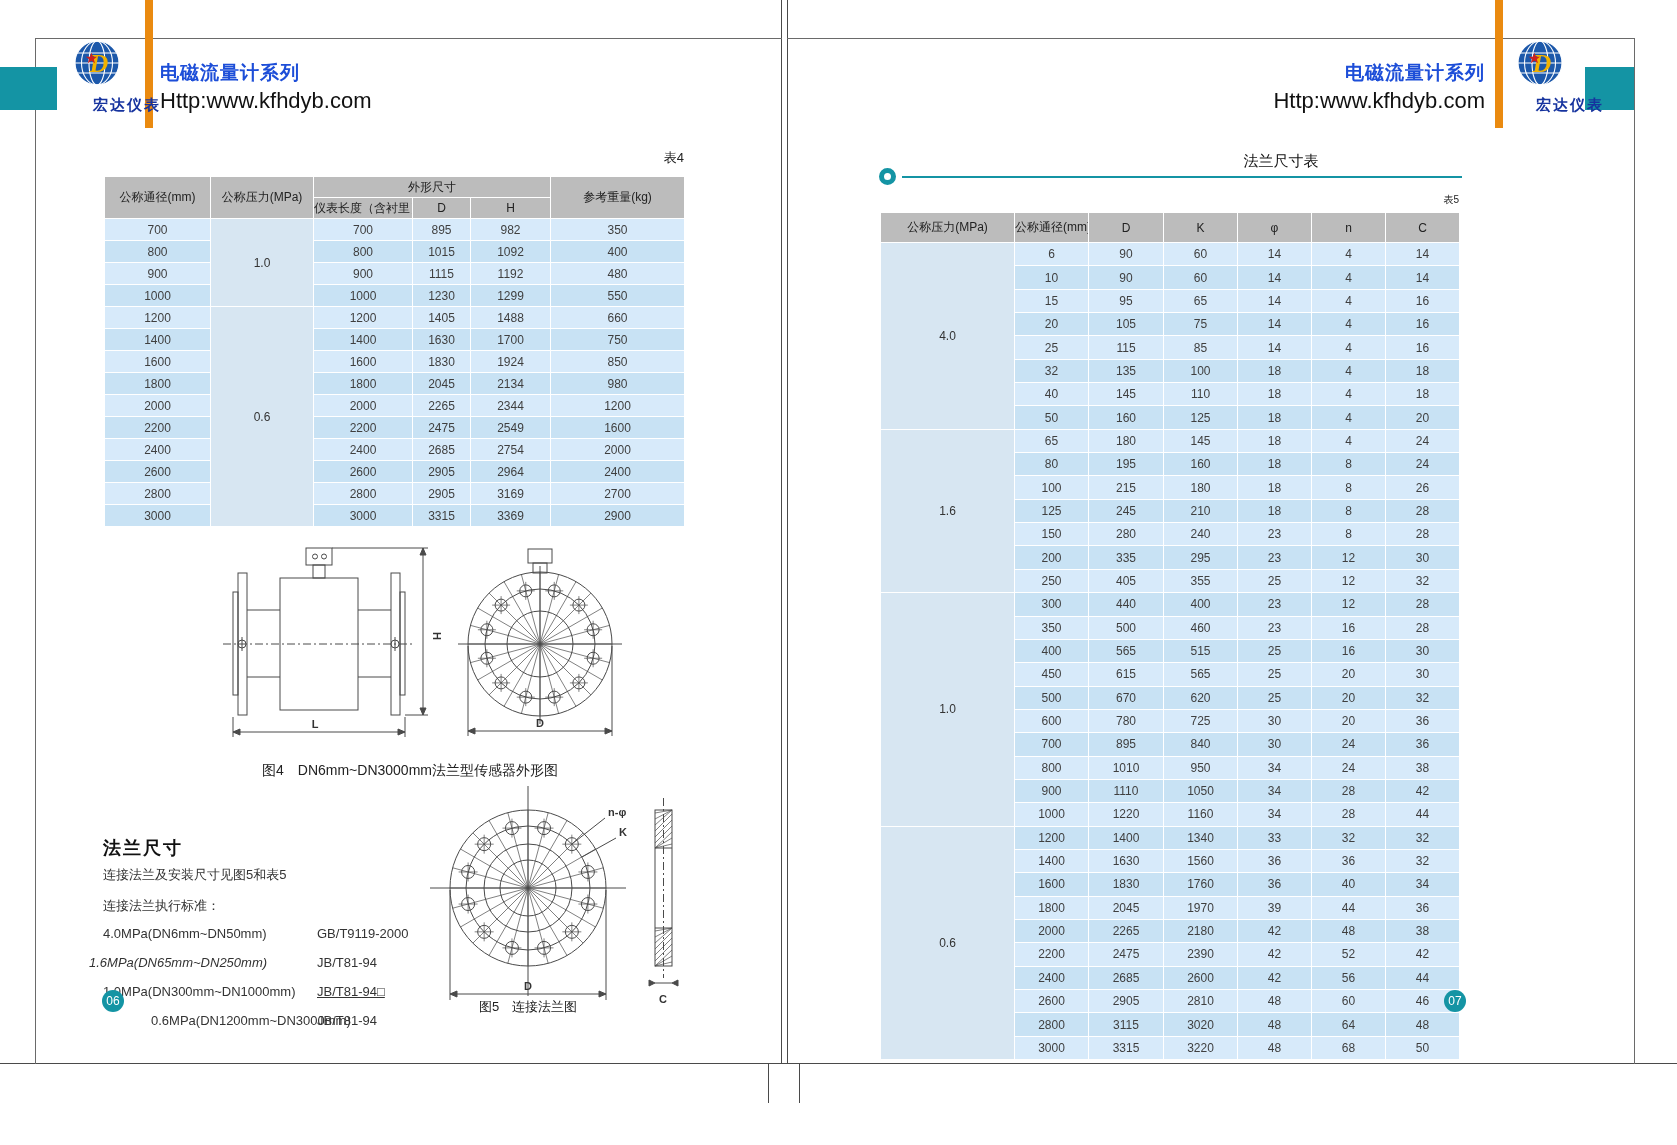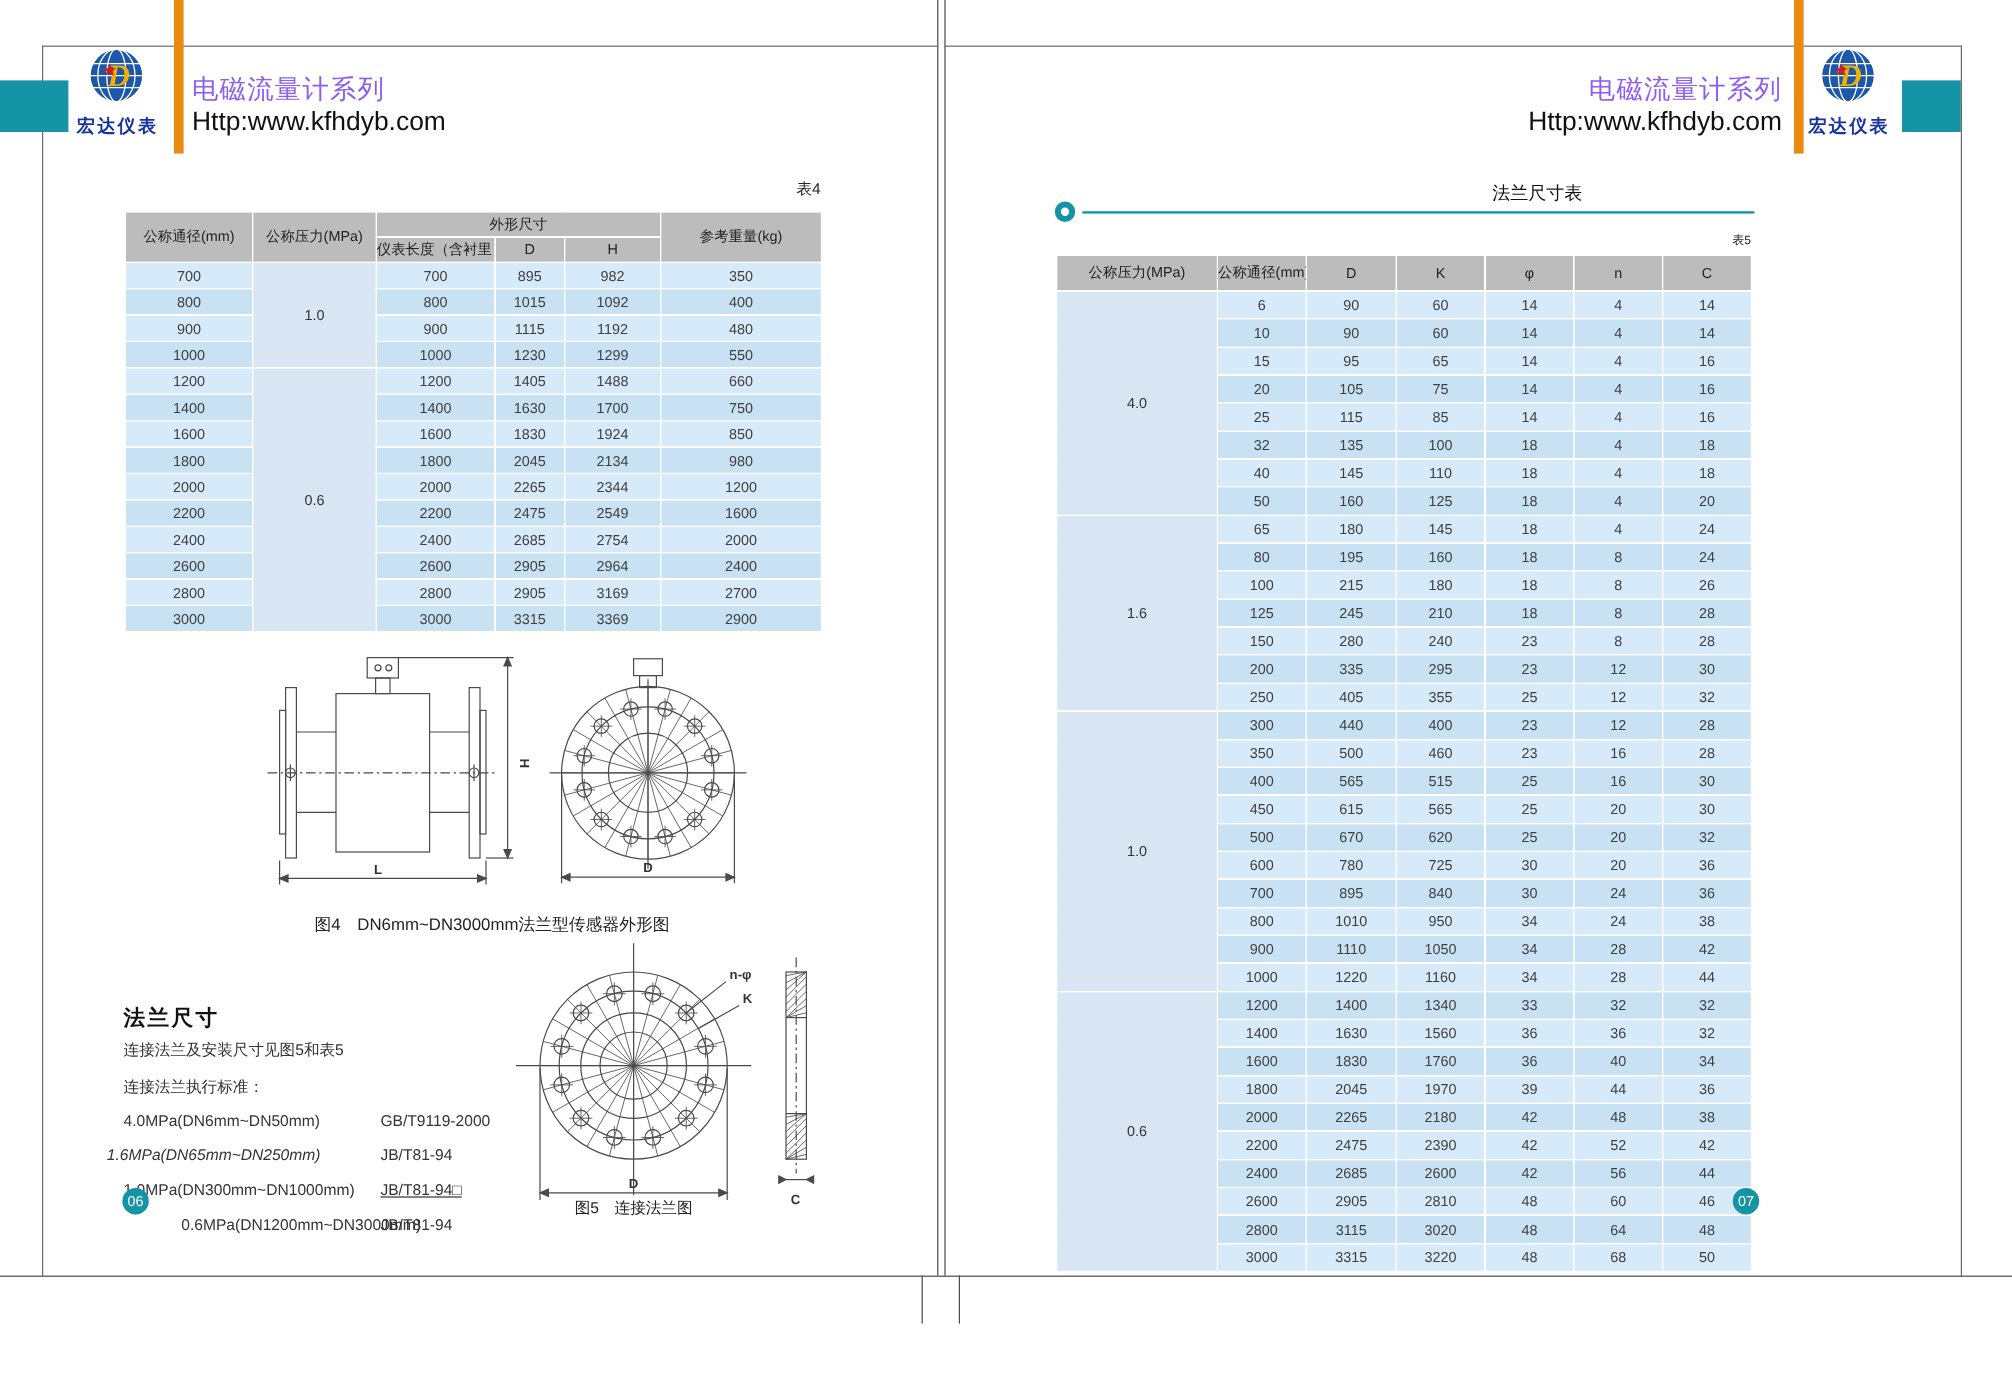--- a/index.html
+++ b/index.html
@@ -9,24 +9,24 @@
   
   .vline{position:absolute;width:1px;background:#4a4a4a;}
   .hline{position:absolute;height:1px;background:#4a4a4a;}
   .frame-left{position:absolute;left:35px;top:38px;width:746px;height:1025px;
               border-left:1px solid #6a6a6a;border-top:1px solid #6a6a6a;}
   .frame-right{position:absolute;left:787px;top:38px;width:847px;height:1025px;
                border-right:1px solid #6a6a6a;border-top:1px solid #6a6a6a;}
   .teal-block{position:absolute;background:#1494a4;}
   .orange-bar{position:absolute;width:8px;height:128px;top:0;background:#ea8a10;}
   
-  .series-title{position:absolute;font-size:22px;font-weight:normal;color:#8b5cf6;letter-spacing:1px;}
+  .series-title{position:absolute;font-size:19px;font-weight:bold;color:#1d4ed8;letter-spacing:1px;}
   .site-url{position:absolute;font-size:22px;color:#111;}
   .brand-name{position:absolute;font-family:Liberation Mono, monospace;
-              font-weight:bold;font-size:15px;color:#16339e;letter-spacing:2px;text-align:center;}
+              font-weight:bold;font-size:15px;color:#16339e;letter-spacing:2px;text-align:center;margin-left:29px;}
   
   table{border-collapse:collapse;table-layout:fixed;}
   th,td{padding:0;text-align:center;vertical-align:middle;
         border:1px solid #ffffff;overflow:hidden;white-space:nowrap;}
   th{background:#bcbcbc;font-weight:normal;color:#222;font-size:12px;}
   td{font-size:12px;color:#3f3f3f;}
   #table4 td{height:21px;}
   #table4 th{height:20px;}
   #table5 td{height:22.35px;}
   #table5 th{height:29px;}

